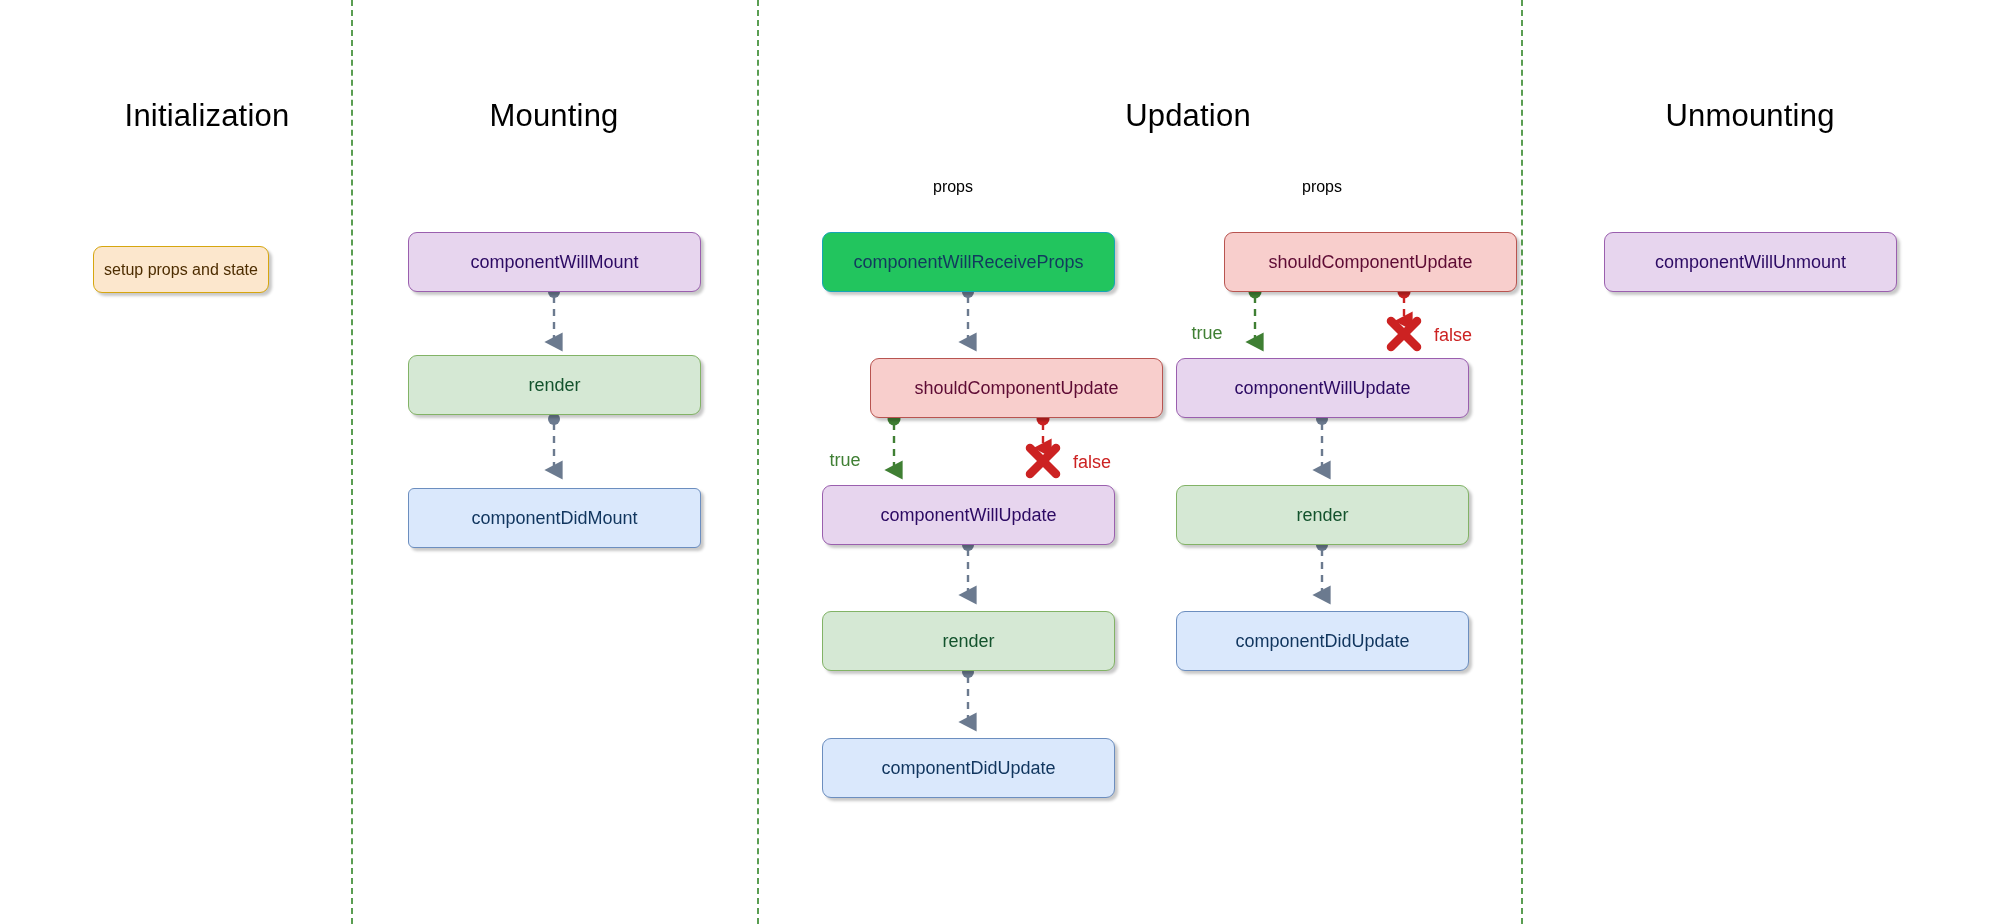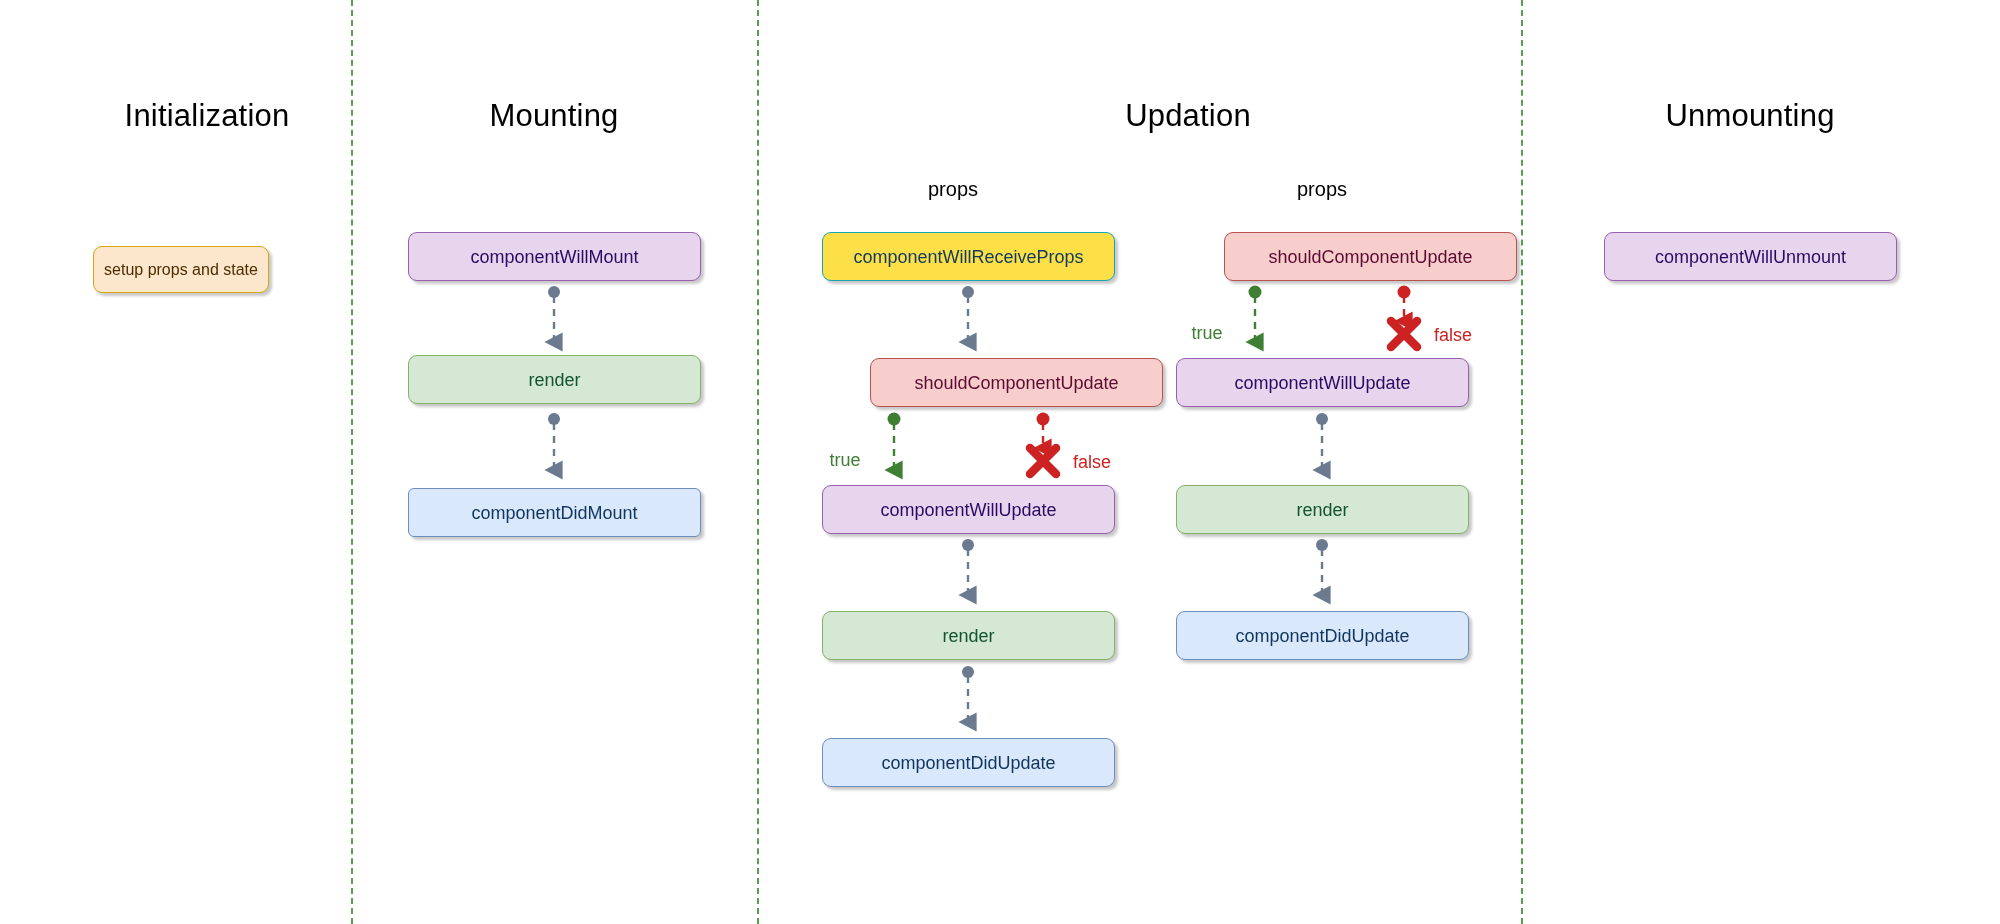--- a/index.html
+++ b/index.html
@@ -37,48 +37,48 @@
     font-weight: 400;
     color: #000000;
     white-space: nowrap;
     text-align: center;
     transform: translateX(-50%);
     letter-spacing: 0.2px;
   }
 
   .sub-title {
     position: absolute;
-    font-size: 20px;
+    font-size: 16px;
     font-weight: 400;
     color: #000000;
     white-space: nowrap;
     text-align: center;
     transform: translateX(-50%);
   }
 
   
   .node {
     position: absolute;
     box-sizing: border-box;
-    height: 49px;
+    height: 60px;
     border-radius: 9px;
     border: 1.6px solid #999;
     display: flex;
     align-items: center;
     justify-content: center;
     font-size: 18px;
     line-height: 1;
     white-space: nowrap;
     box-shadow: 3px 3px 3px rgba(0,0,0,0.22);
   }
 
   .node.purple  { background: #e7d5ee; border-color: #9a5fae; color: #2c0a63; }
   .node.green   { background: #d5e8d4; border-color: #82b366; color: #13532d; }
   .node.blue    { background: #dae8fc; border-color: #6c8ebf; color: #10355e; }
-  .node.cyan    { background: #fde047; border-color: #16a5b5; color: #123a5e; text-align: center; }
+  .node.cyan    { background: #22c55e; border-color: #16a5b5; color: #123a5e; text-align: center; }
   .node.red     { background: #f8cecc; border-color: #b85450; color: #5e0b34; margin-left: 48px; }
   .node.orange  {
     background: #fce7cd;
     border-color: #d6a60f;
     color: #4d2d00;
     height: 47px;
     font-size: 16px;
   }
 
   

